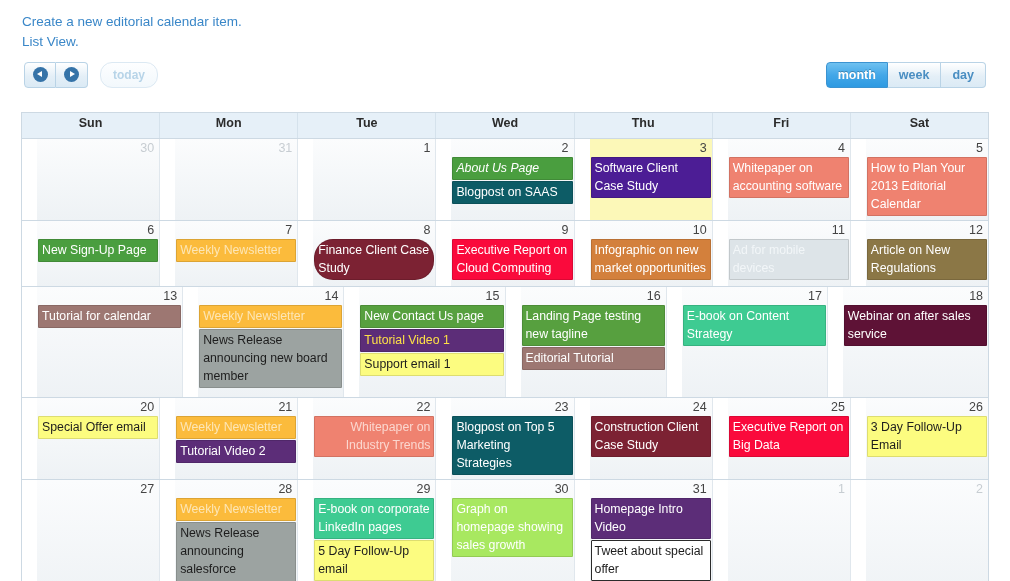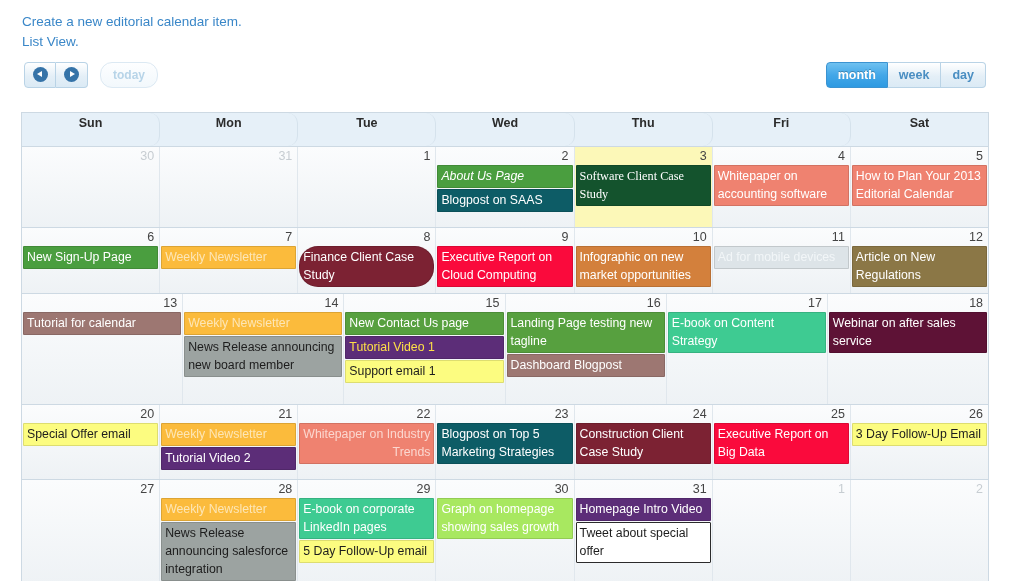--- a/index.html
+++ b/index.html
@@ -136,42 +136,42 @@
     box-sizing: border-box;
   }
   .weekday-row {
     display: flex;
     background: #e6f0f8;
     border-bottom: 1px solid #cdd9e3;
   }
   .weekday {
     flex: 1 1 0;
     box-sizing: border-box;
-    height: 33px;
+    height: 25px;
     line-height: 21px;
     text-align: center;
     font-size: 12.5px;
     font-weight: bold;
     color: #2b2b2b;
     border-right: 1px solid #d5e2ec;
-    border-radius: 10px;
   }
   .weekday:last-child { border-right: none; }
 
   .week {
     display: flex;
     border-bottom: 1px solid #cdd9e3;
   }
   .day {
     flex: 1 1 0;
     box-sizing: border-box;
     border-right: 1px solid #e0e7ed;
     background: linear-gradient(to bottom, #fbfcfd 0%, #eef2f5 100%);
     position: relative;
     padding-bottom: 3px;
+    margin-left: 15px;
   }
   .day:last-child { border-right: none; }
   .day.today { background: #fcf8b8; }
   .daynum {
     text-align: right;
     font-size: 12.5px;
     color: #444444;
     padding: 1px 5px 1px 0;
     line-height: 16px;
   }
@@ -245,21 +245,21 @@
           <div class="day">
             <div class="daynum">1</div>
           </div>
           <div class="day">
             <div class="daynum">2</div>
             <div class="evt" style="background: rgb(74, 158, 63); color: rgb(255, 255, 255); font-style: italic;">About Us Page</div>
             <div class="evt" style="background: rgb(13, 92, 102); color: rgb(255, 255, 255);">Blogpost on SAAS</div>
           </div>
           <div class="day today">
             <div class="daynum">3</div>
-            <div class="evt" style="background: #14532d; color: rgb(255, 255, 255); font-family: Liberation Serif, serif;">Software Client Case Study</div>
+            <div class="evt" style="background: #4c1d95; color: rgb(255, 255, 255);">Software Client Case Study</div>
           </div>
           <div class="day">
             <div class="daynum">4</div>
             <div class="evt" style="background: rgb(239, 130, 112); color: rgb(255, 255, 255);">Whitepaper on accounting software</div>
           </div>
           <div class="day">
             <div class="daynum">5</div>
             <div class="evt" style="background: rgb(239, 130, 112); color: rgb(255, 255, 255);">How to Plan Your 2013 Editorial Calendar</div>
           </div>
         </div>
@@ -305,21 +305,21 @@
           </div>
           <div class="day">
             <div class="daynum">15</div>
             <div class="evt" style="background: rgb(87, 160, 63); color: rgb(255, 255, 255);">New Contact Us page</div>
             <div class="evt" style="background: rgb(92, 45, 120); color: #fde047;">Tutorial Video 1</div>
             <div class="evt" style="background: rgb(252, 252, 128); color: rgb(29, 29, 29);">Support email 1</div>
           </div>
           <div class="day">
             <div class="daynum">16</div>
             <div class="evt" style="background: rgb(87, 160, 63); color: rgb(255, 255, 255);">Landing Page testing new tagline</div>
-            <div class="evt" style="background: rgb(157, 119, 114); color: rgb(255, 255, 255);">Dashboard Blogpost</div>
+            <div class="evt" style="background: rgb(157, 119, 114); color: rgb(255, 255, 255);">Editorial Tutorial</div>
           </div>
           <div class="day">
             <div class="daynum">17</div>
             <div class="evt" style="background: rgb(62, 203, 146); color: rgb(255, 255, 255);">E-book on Content Strategy</div>
           </div>
           <div class="day">
             <div class="daynum">18</div>
             <div class="evt" style="background: rgb(94, 18, 54); color: rgb(255, 255, 255);">Webinar on after sales service</div>
           </div>
         </div>

